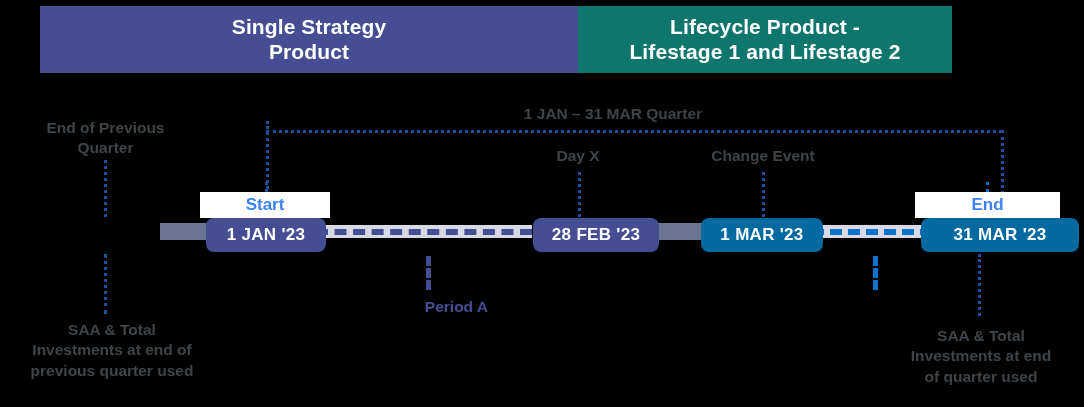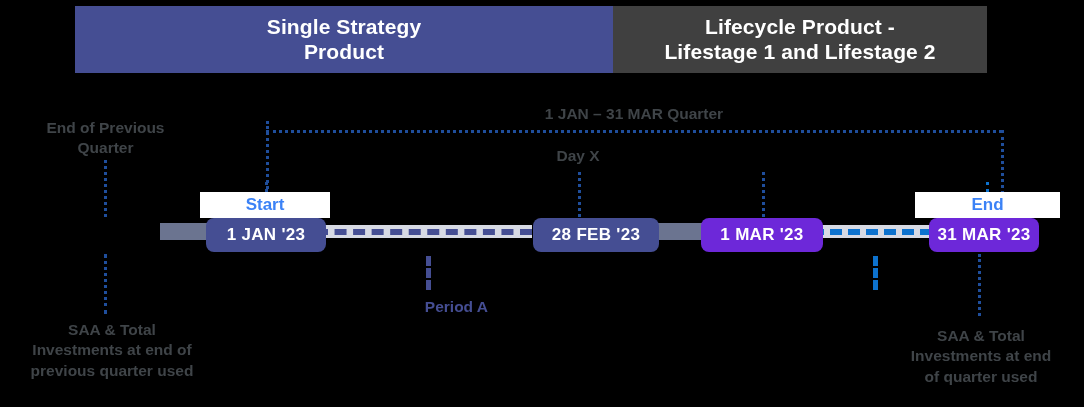--- a/index.html
+++ b/index.html
@@ -33,25 +33,24 @@
     color: #ffffff;
     font-size: 21px;
     font-weight: bold;
     line-height: 1.18;
     white-space: pre-line;
     letter-spacing: .1px;
   }
   .header-seg.single {
     width: 538px;
     background: #454e93;
-    margin-left: 35px;
   }
   .header-seg.lifecycle {
     width: 374px;
-    background: #404040;
+    background: #0f766e;
   }
 
   
   .vline {
     position: absolute;
     width: 0;
     border-left: 3px dotted #1f4e9c;
   }
   .vline.blue   { border-left-color: #0d72ce; }
 
@@ -127,21 +126,21 @@
     display: flex;
     align-items: center;
     justify-content: center;
     color: #ffffff;
     font-size: 17px;
     font-weight: bold;
     letter-spacing: .3px;
     white-space: nowrap;
   }
   .pill.purple { background: #454e93; }
-  .pill.blue   { background: #6d28d9; }
+  .pill.blue   { background: #0369a1; }
 
   
   .caption-box {
     position: absolute;
     height: 26px;
     background: #ffffff;
     display: flex;
     align-items: center;
     justify-content: center;
     color: #3b82f6;
@@ -174,24 +173,25 @@
   <div class="vline" style="left:762px; top:172px; height:45px;"></div>
 
   <div class="vline" style="left:978px; top:254px; height:62px;"></div>
 
   <div class="vline" style="left:265px; top:182px; height:10px;"></div>
   <div class="vline blue" style="left:986px; top:182px; height:10px;"></div>
 
   <div class="note" style="left:18px; top:118px; width:175px;">End of Previous
 Quarter</div>
 
-  <div class="note" style="left:452px; top:104px; width:364px;">1 JAN – 31 MAR Quarter</div>
+  <div class="note" style="left:431px; top:104px; width:364px;">1 JAN – 31 MAR Quarter</div>
 
   <div class="note" style="left:508px; top:146px; width:140px;">Day X</div>
 
+  <div class="note" style="left:688px; top:146px; width:150px;">Change Event</div>
 
   <div class="note" style="left:12px; top:320px; width:200px;">SAA &amp; Total
 Investments at end of
 previous quarter used</div>
 
   <div class="note" style="left:886px; top:326px; width:190px;">SAA &amp; Total
 Investments at end
 of quarter used</div>
 
   <div class="tick" style="left:426px; top:256px; height:34px;"></div>
@@ -215,15 +215,15 @@
 
   <div class="caption-box" style="left:915px; top:192px; width:145px;">End</div>
 
 
   <div class="pill purple" style="left:206px; width:120px;">1 JAN '23</div>
 
   <div class="pill purple" style="left:521px; width:126px;margin-left:12px;">28 FEB '23</div>
 
   <div class="pill blue" style="left:701px; width:122px;">1 MAR '23</div>
 
-  <div class="pill blue" style="left:921px; width:110px;margin-left:8px;">31 MAR '23</div>
+  <div class="pill blue" style="left:921px; width:158px;">31 MAR '23</div>
 
 </div>
 
 </body></html>

